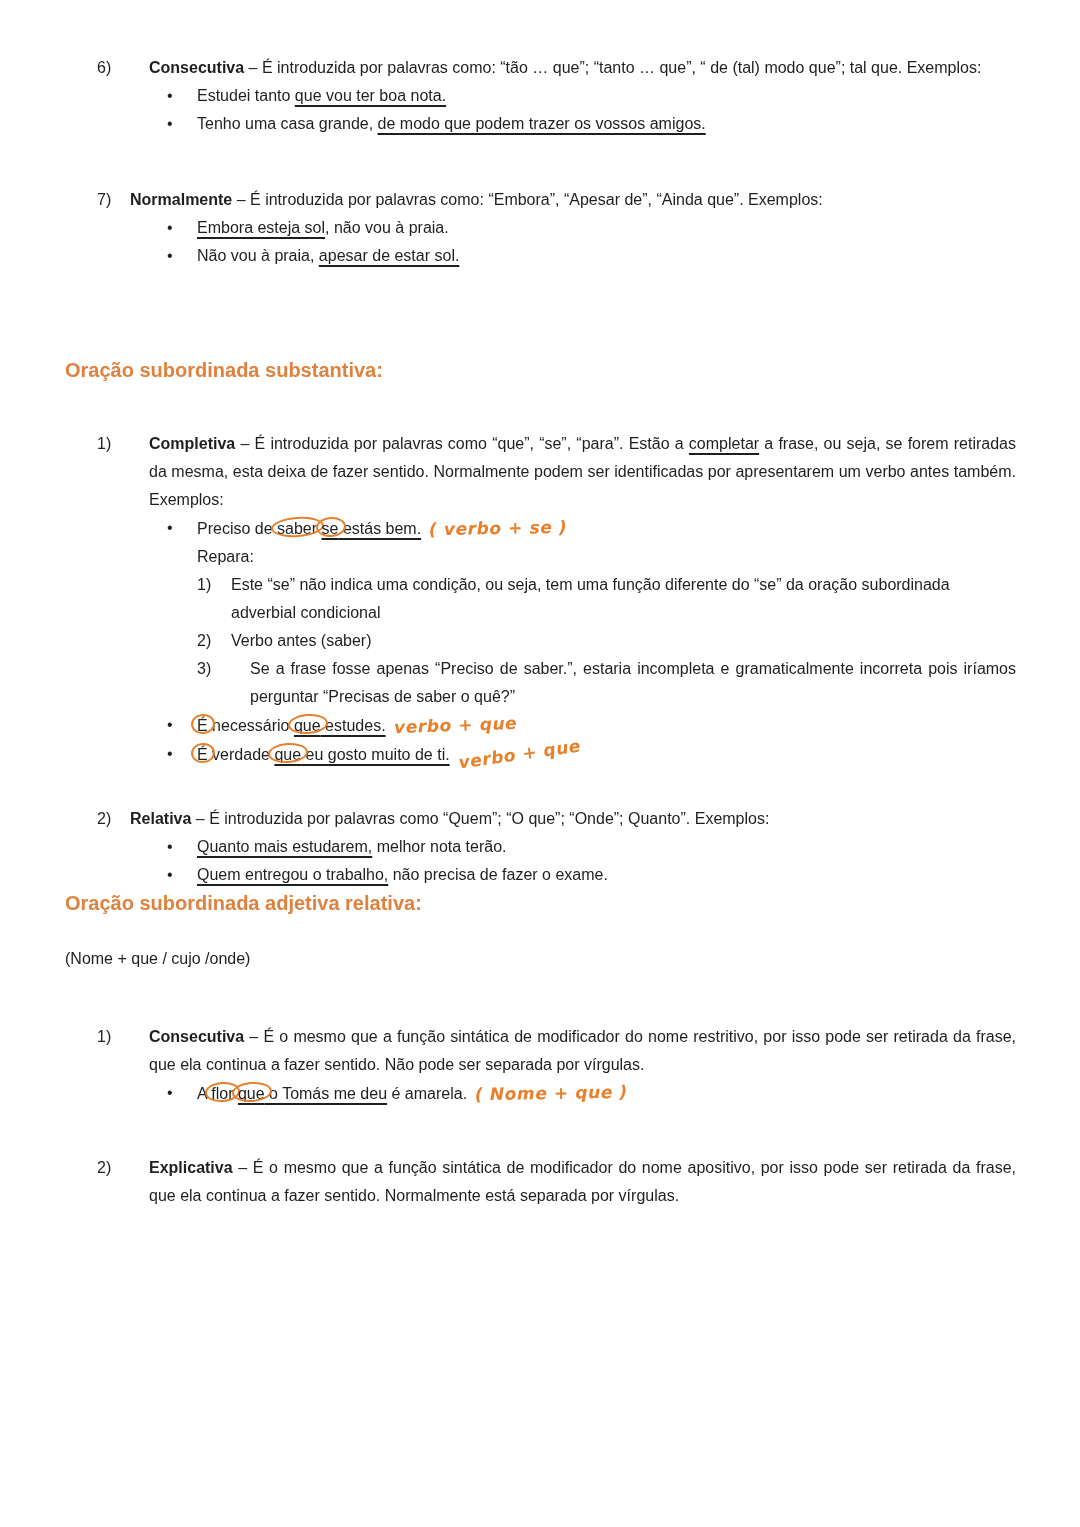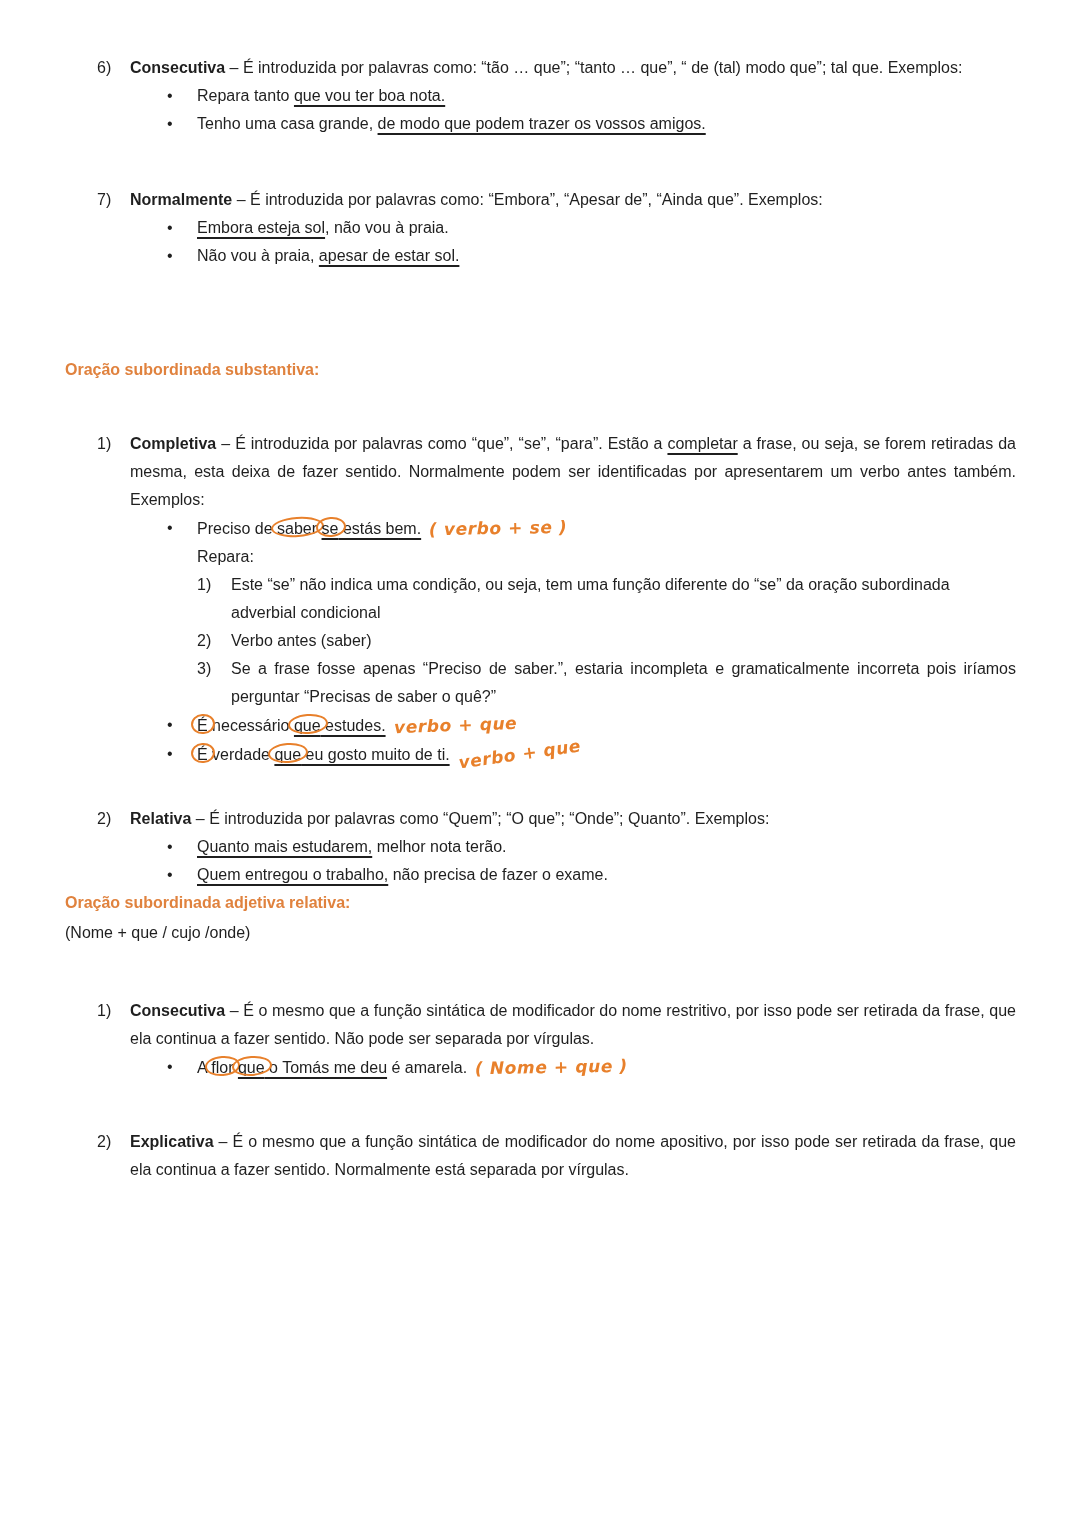--- a/index.html
+++ b/index.html
@@ -10,21 +10,21 @@
     font-size:16px; line-height:28px;
     color:var(--text,#1f1f1f);
   }
   .page { padding:54px 64px 0 65px; width:1080px; height:1527px; }
 
   
   .numsec { display:flex; margin-left:32px; }
   .secnum { width:33px; flex:none; }
   .secbody { flex:1 1 auto; max-width:886px; }
   .lead { }
-  .j { text-align:justify; }
+  .j { text-align:justify;margin-left:19px; }
   .b { font-weight:bold; }
   .u { text-decoration:underline; text-decoration-thickness:1.8px; text-underline-offset:4px; }
 
   
   ul.bullets { list-style:none; }
   ul.bullets > li { position:relative; padding-left:67px; }
   ul.bullets > li::before {
     content:"\2022"; position:absolute; left:37px; top:0;
     font-size:16px; color:var(--text,#1f1f1f);
   }
@@ -46,46 +46,46 @@
   .hand {
     color:var(--hand,#E8802B);
     font-family:"DejaVu Sans",sans-serif;
     font-style:italic; font-weight:bold;
     font-size:17px; letter-spacing:0.6px;
     display:inline-block; margin-left:8px;
     white-space:nowrap;
   }
 
   
-  .oh { color:var(--accent,#E0823E); font-size:16px; }
+  .oh { color:var(--accent,#E0823E); font-size:20px; }
 
   .plainline { }
 
   
   .mt-sec7 { margin-top:48px; }
   .mt-oh1 { margin-top:86px; }
   .mt-completiva { margin-top:46px; }
   .mt-relativa { margin-top:36px; }
   .mt-oh2 { }
-  .mt-nome { margin-top:2px; }
+  .mt-nome { margin-top:28px; }
   .mt-restritiva { margin-top:50px; }
   .mt-explicativa { margin-top:46px; }
 </style>
 </head>
 <body style="background: rgb(255, 255, 255);">
 
 <div class="page">
 
   <section class="numsec">
     <div class="secnum">6)</div>
     <div class="secbody">
       <p class="lead j"><span class="b">Consecutiva</span><span> – É introduzida por palavras como: “tão … que”; “tanto … que”, “ de (tal) modo que”; tal que. Exemplos:</span></p>
       <ul class="bullets">
         <li>
-          <p><span>Repara tanto </span><span class="u">que vou ter boa nota.</span></p>
+          <p><span>Estudei tanto </span><span class="u">que vou ter boa nota.</span></p>
         </li>
         <li>
           <p><span>Tenho uma casa grande, </span><span class="u">de modo que podem trazer os vossos amigos.</span></p>
         </li>
       </ul>
     </div>
   </section>
 
   <section class="numsec mt-sec7">
     <div class="secnum">7)</div>

